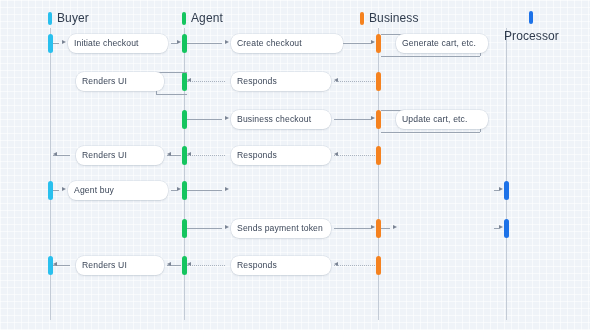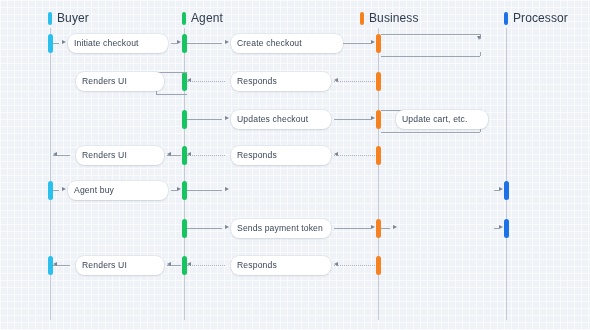--- a/index.html
+++ b/index.html
@@ -89,21 +89,21 @@
       <span class="lane-label">Buyer</span>
     </div>
     <div class="lane-head" style="left: 182px;">
       <span class="lane-chip" style="background: rgb(22, 197, 95);"></span>
       <span class="lane-label">Agent</span>
     </div>
     <div class="lane-head" style="left: 360px;">
       <span class="lane-chip" style="background: rgb(245, 130, 31);"></span>
       <span class="lane-label">Business</span>
     </div>
-    <div class="lane-head" style="left: 504px;">
+    <div class="lane-head" style="left: 504px; flex-direction: column;">
       <span class="lane-chip" style="background: rgb(29, 114, 232);"></span>
       <span class="lane-label">Processor</span>
     </div>
     <div class="act" style="left: 48px; top: 34px; height: 19px; background: rgb(41, 192, 238);"></div>
     <div class="act" style="left: 182px; top: 34px; height: 19px; background: rgb(22, 197, 95);"></div>
     <div class="act" style="left: 376px; top: 34px; height: 19px; background: rgb(245, 130, 31);"></div>
     <div class="act" style="left: 182px; top: 72px; height: 19px; background: rgb(22, 197, 95);"></div>
     <div class="act" style="left: 376px; top: 72px; height: 19px; background: rgb(245, 130, 31);"></div>
     <div class="act" style="left: 182px; top: 110px; height: 19px; background: rgb(22, 197, 95);"></div>
     <div class="act" style="left: 376px; top: 110px; height: 19px; background: rgb(245, 130, 31);"></div>
@@ -131,20 +131,23 @@
     <div class="ah right" style="left: 371px; top: 40.4px;"></div>
     <div class="msgbox" style="left: 231px; width: 112px; top: 33.5px;">
       <span>Create checkout</span>
     </div>
     <div class="ln h" style="left: 381px; top: 34px; width: 99px;"></div>
     <div class="ln v" style="left: 480px; top: 34px; height: 5px;"></div>
     <div class="ah down" style="left: 477.4px; top: 36px;"></div>
     <div class="ln h" style="left: 381px; top: 56px; width: 99px;"></div>
     <div class="ln v" style="left: 480px; top: 52px; height: 4px;"></div>
     <div class="ln v" style="left: 381px; top: 56px; height: 0px;"></div>
+    <div class="msgbox" style="left: 396px; width: 92px; top: 33.5px;">
+      <span>Generate cart, etc.</span>
+    </div>
     <div class="ln h dot" style="left: 334px; top: 81px; width: 41px;"></div>
     <div class="ah left" style="left: 334px; top: 78.4px;"></div>
     <div class="ln h dot" style="left: 187px; top: 81px; width: 38px;"></div>
     <div class="ah left" style="left: 187px; top: 78.4px;"></div>
     <div class="msgbox" style="left: 231px; width: 100px; top: 71.5px;">
       <span>Responds</span>
     </div>
     <div class="ln h" style="left: 156px; top: 72px; width: 31px;"></div>
     <div class="ln v" style="left: 156px; top: 72px; height: 5px;"></div>
     <div class="ah down" style="left: 153.4px; top: 74px;"></div>
@@ -152,21 +155,21 @@
     <div class="ln v" style="left: 156px; top: 90px; height: 4px;"></div>
     <div class="ln v" style="left: 187px; top: 94px; height: 0px;"></div>
     <div class="msgbox" style="left: 76px; width: 88px; top: 71.5px;">
       <span>Renders UI</span>
     </div>
     <div class="ln h" style="left: 187px; top: 119px; width: 35px;"></div>
     <div class="ah right" style="left: 225px; top: 116.4px;"></div>
     <div class="ln h" style="left: 334px; top: 119px; width: 37px;"></div>
     <div class="ah right" style="left: 371px; top: 116.4px;"></div>
     <div class="msgbox" style="left: 231px; width: 100px; top: 109.5px;">
-      <span>Updates checkout</span>
+      <span>Business checkout</span>
     </div>
     <div class="ln h" style="left: 381px; top: 110px; width: 99px;"></div>
     <div class="ln v" style="left: 480px; top: 110px; height: 5px;"></div>
     <div class="ah down" style="left: 477.4px; top: 112px;"></div>
     <div class="ln h" style="left: 381px; top: 132px; width: 99px;"></div>
     <div class="ln v" style="left: 480px; top: 128px; height: 4px;"></div>
     <div class="ln v" style="left: 381px; top: 132px; height: 0px;"></div>
     <div class="msgbox" style="left: 396px; width: 92px; top: 109.5px;">
       <span>Update cart, etc.</span>
     </div>

